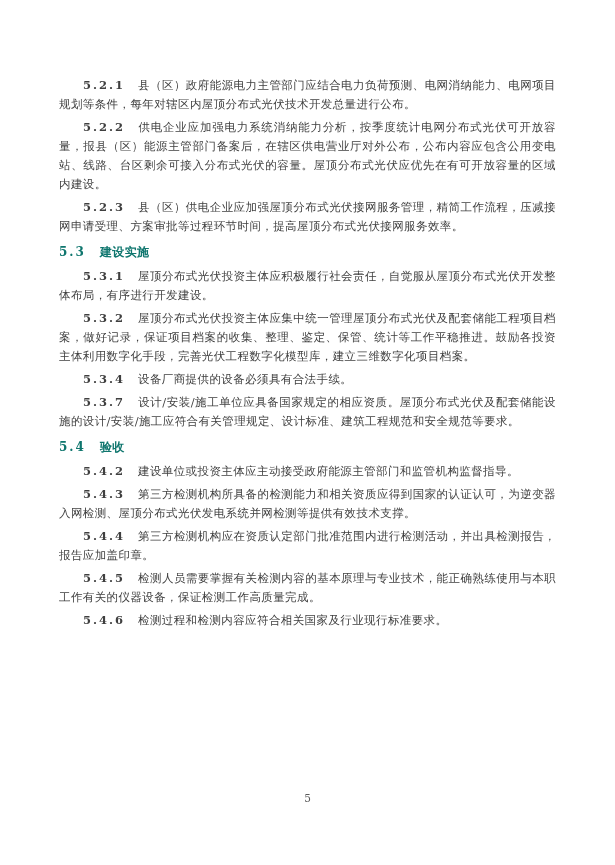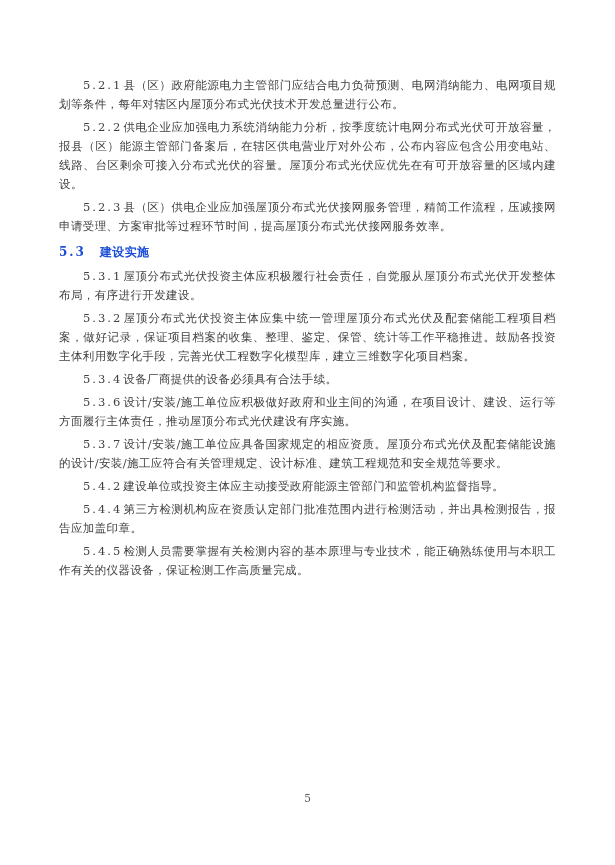--- a/index.html
+++ b/index.html
@@ -25,29 +25,30 @@
   .para {
     margin: 0 0 4px 0;
     font-size: 11.5px;
     line-height: 19px;
     text-align: justify;
     text-indent: 24px;
     letter-spacing: 0.4px;
   }
   .para .num {
     letter-spacing: 2px;
-    margin-right: 1px;
+    margin-right: 13px;
     white-space: nowrap;
+    font-weight: bold;
   }
   .heading {
     margin: 7px 0 5px 0;
     font-size: 12px;
     font-weight: bold;
     line-height: 19px;
-    color: #1d4ed8;
+    color: #0f766e;
     text-indent: 0;
     letter-spacing: 0.4px;
   }
   .heading .num {
     letter-spacing: 2px;
     margin-right: 14px;
     white-space: nowrap;
   }
   .pageno {
     position: absolute;
@@ -75,30 +76,32 @@
     <h3 class="heading"><span class="num">5.3</span><span class="ttl">建设实施</span></h3>
 
     <p class="para"><span class="num">5.3.1</span><span class="txt">屋顶分布式光伏投资主体应积极履行社会责任，自觉服从屋顶分布式光伏开发整体布局，有序进行开发建设。</span></p>
 
     <p class="para"><span class="num">5.3.2</span><span class="txt">屋顶分布式光伏投资主体应集中统一管理屋顶分布式光伏及配套储能工程项目档案，做好记录，保证项目档案的收集、整理、鉴定、保管、统计等工作平稳推进。鼓励各投资主体利用数字化手段，完善光伏工程数字化模型库，建立三维数字化项目档案。</span></p>
 
 
     <p class="para"><span class="num">5.3.4</span><span class="txt">设备厂商提供的设备必须具有合法手续。</span></p>
 
 
-    <p class="para"><span class="num">5.3.6</span><span class="txt">设计/安装/施工单位应积极做好政府和业主间的沟通，在项目设计、建设、运行等方面履行主体责任，推动屋顶分布式光伏建设有序实施。</span></p>
 
     <p class="para"><span class="num">5.3.7</span><span class="txt">设计/安装/施工单位应具备国家规定的相应资质。屋顶分布式光伏及配套储能设施的设计/安装/施工应符合有关管理规定、设计标准、建筑工程规范和安全规范等要求。</span></p>
 
+    <h3 class="heading"><span class="num">5.4</span><span class="ttl">验收</span></h3>
 
 
     <p class="para"><span class="num">5.4.2</span><span class="txt">建设单位或投资主体应主动接受政府能源主管部门和监管机构监督指导。</span></p>
 
+    <p class="para"><span class="num">5.4.3</span><span class="txt">第三方检测机构所具备的检测能力和相关资质应得到国家的认证认可，为逆变器入网检测、屋顶分布式光伏发电系统并网检测等提供有效技术支撑。</span></p>
 
     <p class="para"><span class="num">5.4.4</span><span class="txt">第三方检测机构应在资质认定部门批准范围内进行检测活动，并出具检测报告，报告应加盖印章。</span></p>
 
     <p class="para"><span class="num">5.4.5</span><span class="txt">检测人员需要掌握有关检测内容的基本原理与专业技术，能正确熟练使用与本职工作有关的仪器设备，保证检测工作高质量完成。</span></p>
 
+    <p class="para"><span class="num">5.4.6</span><span class="txt">检测过程和检测内容应符合相关国家及行业现行标准要求。</span></p>
 
   </div>
 
   <div class="pageno">5</div>
 </div>
 
 </body></html>

